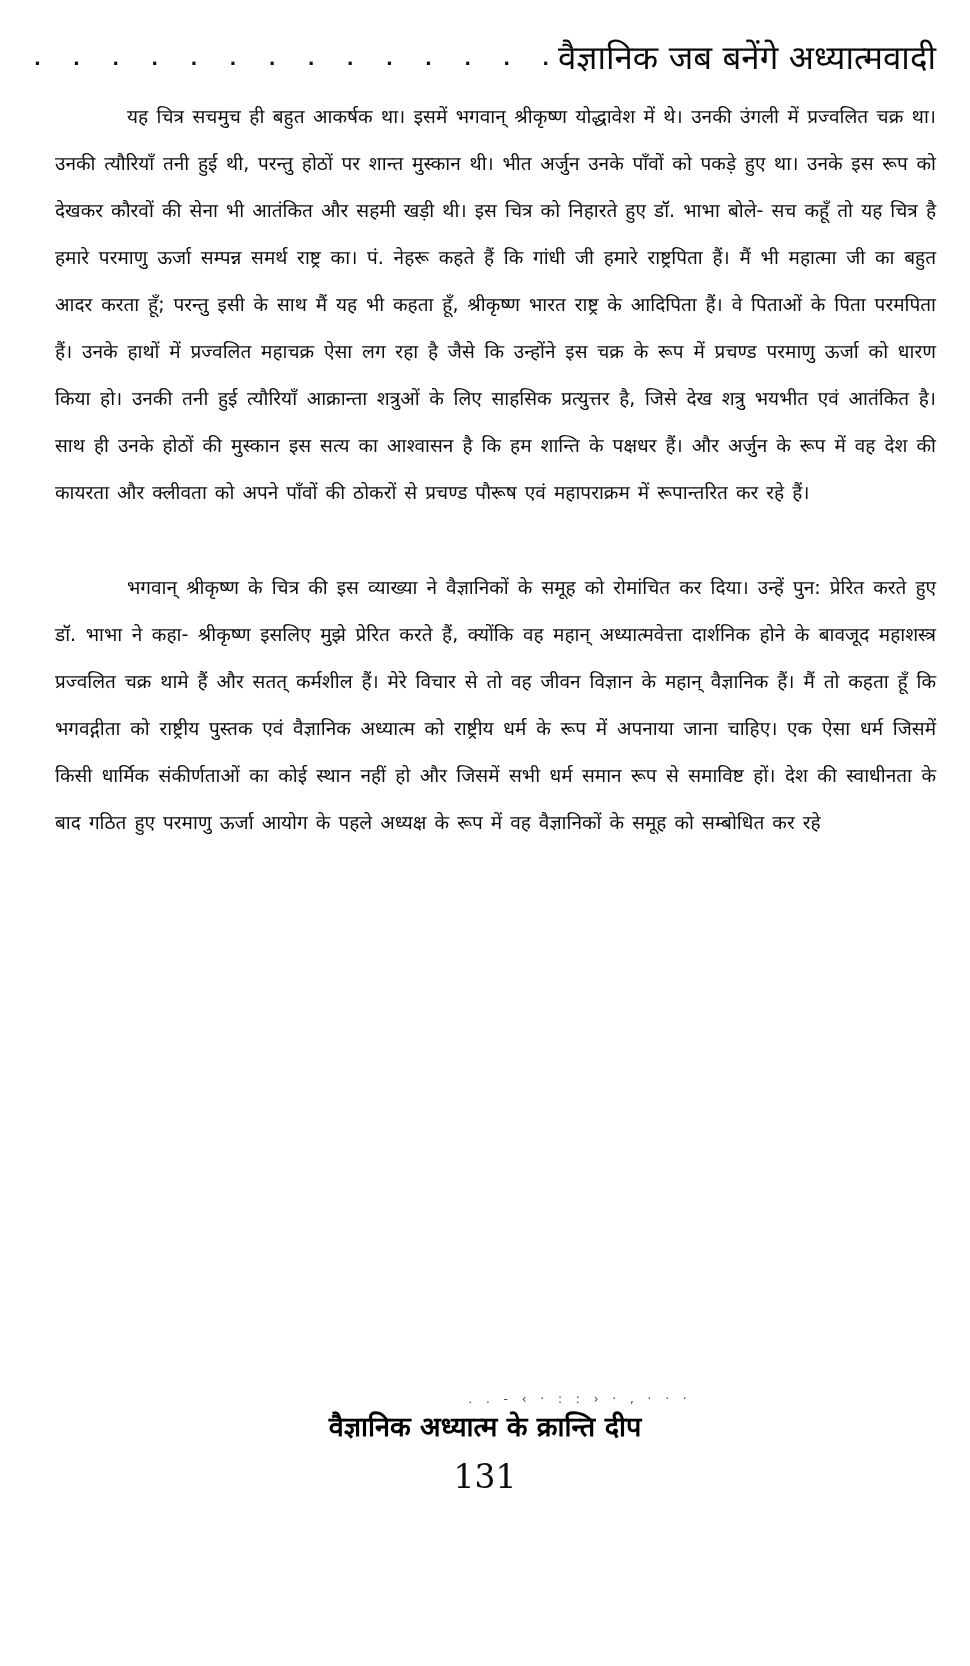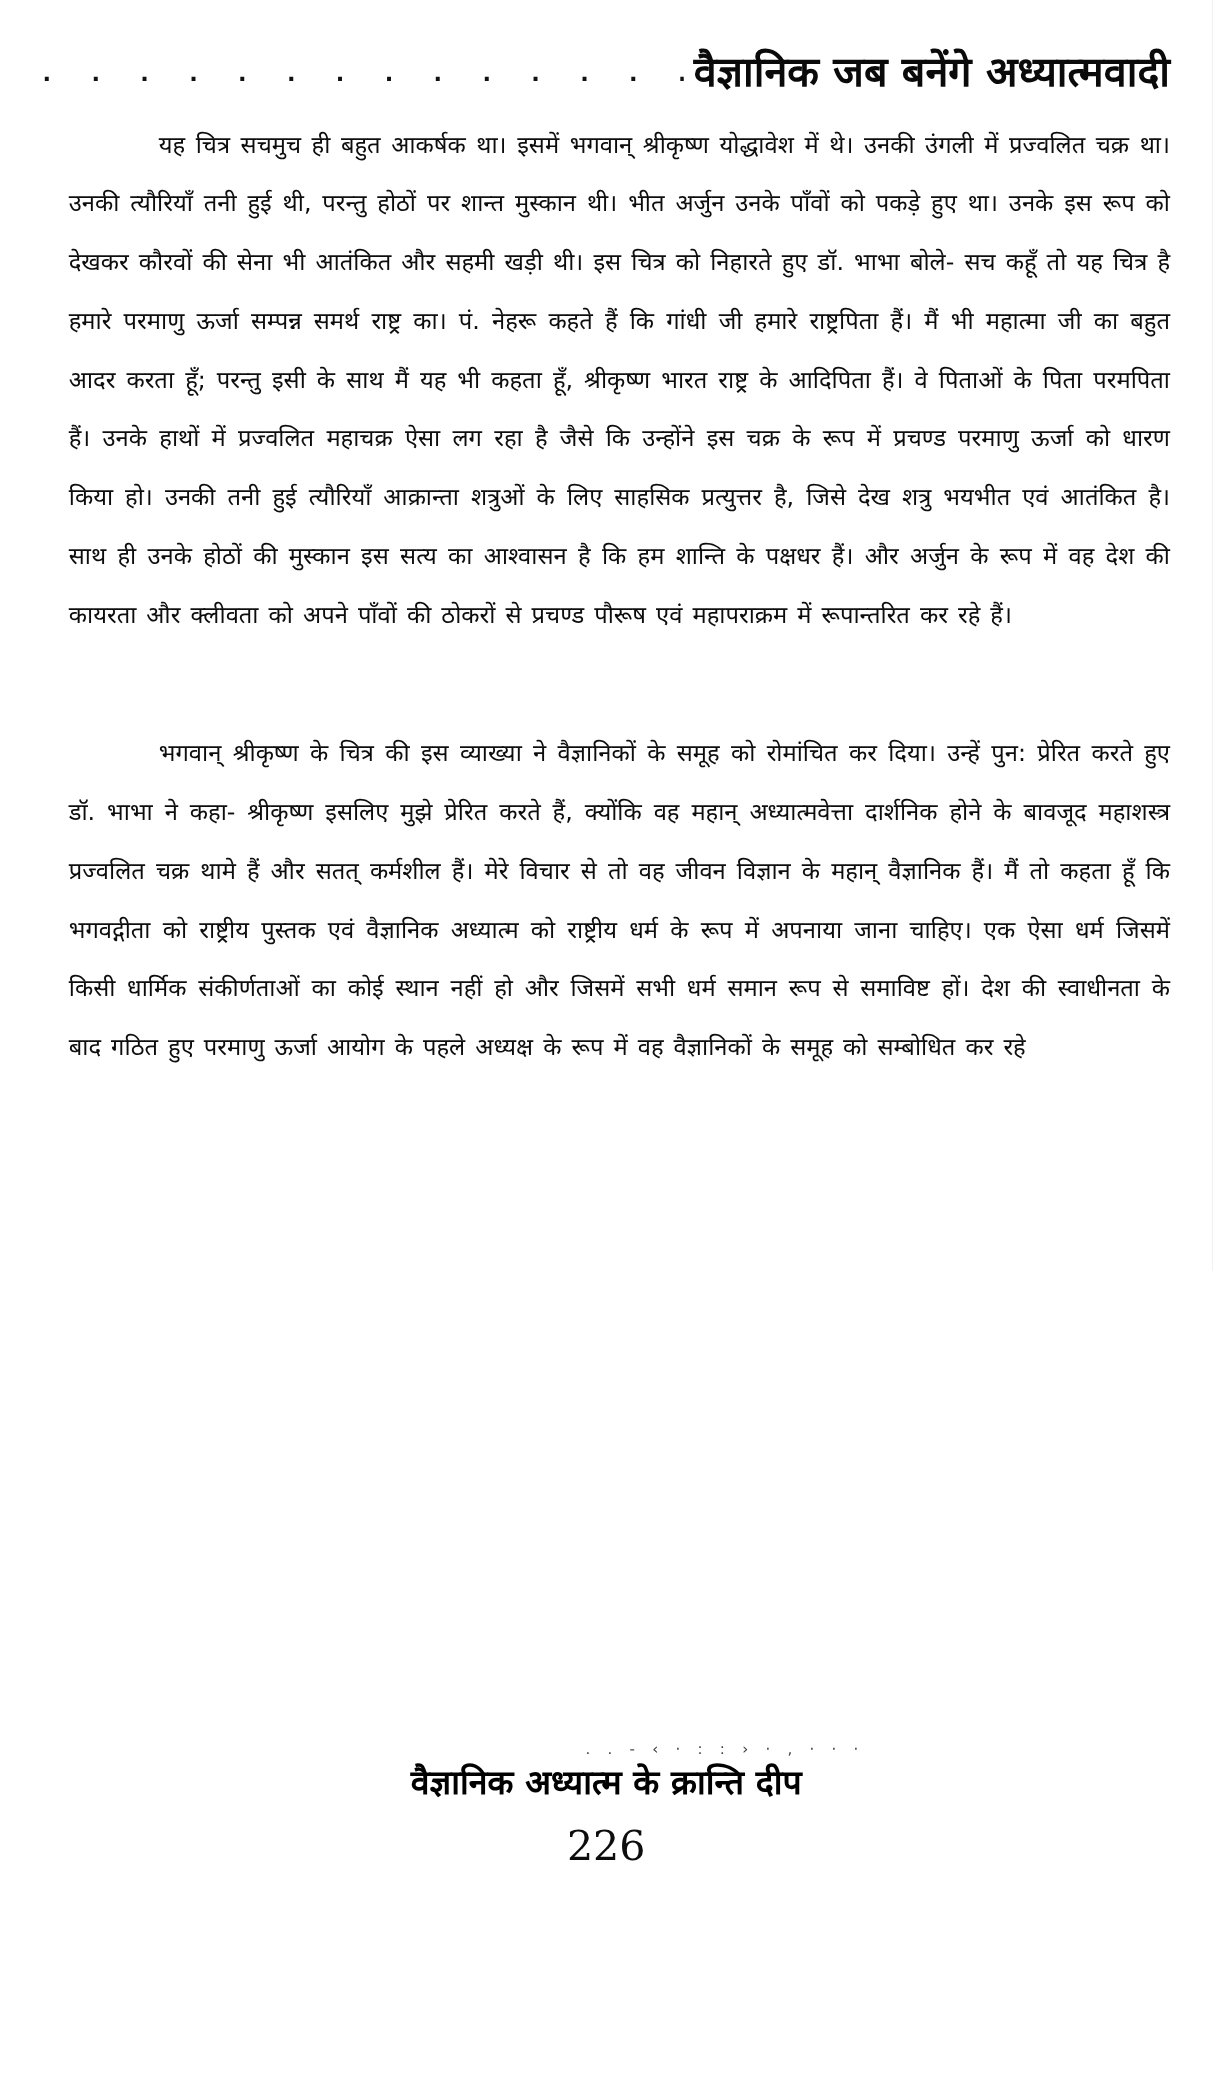--- a/index.html
+++ b/index.html
@@ -28,39 +28,39 @@
     flex: 1 1 auto;
     overflow: hidden;
     font-size: 18px;
     font-weight: bold;
     letter-spacing: 13px;
     color: #111;
     transform: translateY(-4px);
   }
   .header-title {
     font-size: 33px;
-    font-weight: bold;
+    font-weight: normal;
     margin-left: 8px;
     color: #0a0a0a;
   }
   
   .content {
     padding: 14px 34px 0 55px;
   }
   .para {
     margin: 0;
     font-size: 19px;
     line-height: 47px;
     text-align: justify;
     text-indent: 72px;
     color: #0d0d0d;
     word-spacing: 2px;
   }
   .para + .para {
-    margin-top: 64px;
+    margin-top: 48px;
   }
   
   .footer {
     position: absolute;
     left: 0;
     right: 0;
     top: 1388px;
     text-align: center;
   }
   .footer-dots {
@@ -97,16 +97,16 @@
   <div class="content">
     <p class="para">यह चित्र सचमुच ही बहुत आकर्षक था। इसमें भगवान् श्रीकृष्ण योद्धावेश में थे। उनकी उंगली में प्रज्वलित चक्र था। उनकी त्यौरियाँ तनी हुई थी, परन्तु होठों पर शान्त मुस्कान थी। भीत अर्जुन उनके पाँवों को पकड़े हुए था। उनके इस रूप को देखकर कौरवों की सेना भी आतंकित और सहमी खड़ी थी। इस चित्र को निहारते हुए डॉ. भाभा बोले- सच कहूँ तो यह चित्र है हमारे परमाणु ऊर्जा सम्पन्न समर्थ राष्ट्र का। पं. नेहरू कहते हैं कि गांधी जी हमारे राष्ट्रपिता हैं। मैं भी महात्मा जी का बहुत आदर करता हूँ; परन्तु इसी के साथ मैं यह भी कहता हूँ, श्रीकृष्ण भारत राष्ट्र के आदिपिता हैं। वे पिताओं के पिता परमपिता हैं। उनके हाथों में प्रज्वलित महाचक्र ऐसा लग रहा है जैसे कि उन्होंने इस चक्र के रूप में प्रचण्ड परमाणु ऊर्जा को धारण किया हो। उनकी तनी हुई त्यौरियाँ आक्रान्ता शत्रुओं के लिए साहसिक प्रत्युत्तर है, जिसे देख शत्रु भयभीत एवं आतंकित है। साथ ही उनके होठों की मुस्कान इस सत्य का आश्वासन है कि हम शान्ति के पक्षधर हैं। और अर्जुन के रूप में वह देश की कायरता और क्लीवता को अपने पाँवों की ठोकरों से प्रचण्ड पौरूष एवं महापराक्रम में रूपान्तरित कर रहे हैं।</p>
     <p class="para">भगवान् श्रीकृष्ण के चित्र की इस व्याख्या ने वैज्ञानिकों के समूह को रोमांचित कर दिया। उन्हें पुन: प्रेरित करते हुए डॉ. भाभा ने कहा- श्रीकृष्ण इसलिए मुझे प्रेरित करते हैं, क्योंकि वह महान् अध्यात्मवेत्ता दार्शनिक होने के बावजूद महाशस्त्र प्रज्वलित चक्र थामे हैं और सतत् कर्मशील हैं। मेरे विचार से तो वह जीवन विज्ञान के महान् वैज्ञानिक हैं। मैं तो कहता हूँ कि भगवद्गीता को राष्ट्रीय पुस्तक एवं वैज्ञानिक अध्यात्म को राष्ट्रीय धर्म के रूप में अपनाया जाना चाहिए। एक ऐसा धर्म जिसमें किसी धार्मिक संकीर्णताओं का कोई स्थान नहीं हो और जिसमें सभी धर्म समान रूप से समाविष्ट हों। देश की स्वाधीनता के बाद गठित हुए परमाणु ऊर्जा आयोग के पहले अध्यक्ष के रूप में वह वैज्ञानिकों के समूह को सम्बोधित कर रहे</p>
   </div>
 
   <div class="footer">
     <div>
       <span class="footer-dots">. . - ‹  · : : › · , ·   · ·</span>
     </div>
     <div class="footer-title">वैज्ञानिक अध्यात्म के क्रान्ति दीप</div>
-    <div class="page-number">226</div>
+    <div class="page-number">131</div>
   </div>
 
 </div>
 
 </body></html>

